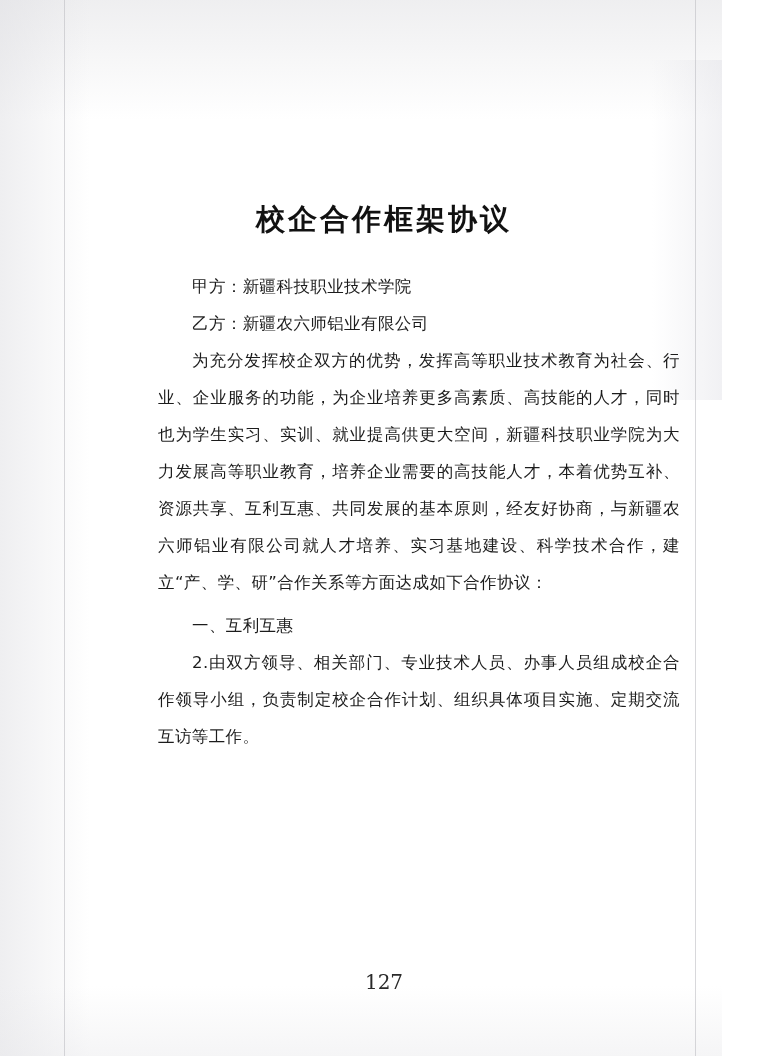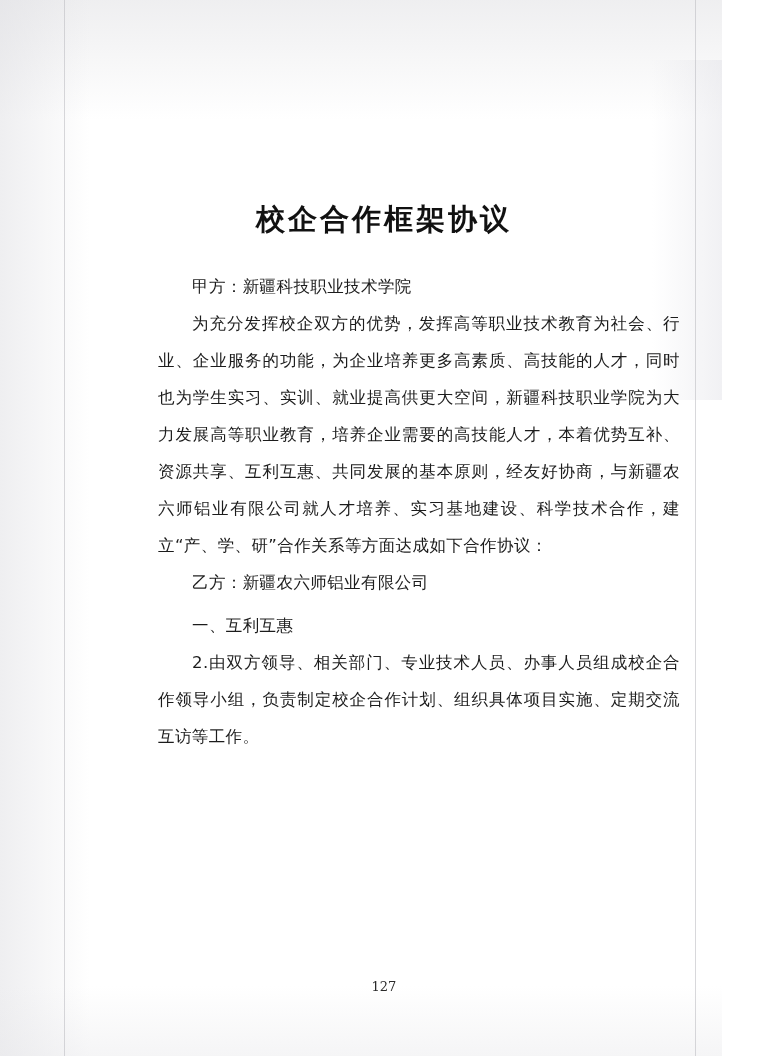--- a/index.html
+++ b/index.html
@@ -99,21 +99,21 @@
   }
 
   .spacer-sm { height: 6px; }
 
   .page-number {
     position: absolute;
     bottom: 62px;
     left: 0;
     width: 768px;
     text-align: center;
-    font-size: 13px;
+    font-size: 20px;
     color: #2a2a2a;
     font-family: "DejaVu Serif", "Liberation Serif", serif;
   }
 </style>
 </head>
 <body>
 
 <div class="page">
 
   <div class="scan-shade-top"></div>
@@ -122,23 +122,23 @@
   <div class="scan-shade-bottom"></div>
   <div class="scan-edge-line" style="left:64px;"></div>
   <div class="scan-edge-line" style="right:26px;"></div>
 
   <div class="doc-title">校企合作框架协议</div>
 
   <div class="body-block">
 
     <p class="para indent-half">甲方：新疆科技职业技术学院</p>
 
+    <p class="para indent-half">乙方：新疆农六师铝业有限公司</p>
+
     <p class="para indent-1">为充分发挥校企双方的优势，发挥高等职业技术教育为社会、行业、企业服务的功能，为企业培养更多高素质、高技能的人才，同时也为学生实习、实训、就业提高供更大空间，新疆科技职业学院为大力发展高等职业教育，培养企业需要的高技能人才，本着优势互补、资源共享、互利互惠、共同发展的基本原则，经友好协商，与新疆农六师铝业有限公司就人才培养、实习基地建设、科学技术合作，建立“产、学、研”合作关系等方面达成如下合作协议：</p>
-
-    <p class="para indent-half">乙方：新疆农六师铝业有限公司</p>
 
     <div class="spacer-sm"></div>
 
     <p class="para indent-1">一、互利互惠</p>
 
 
     <p class="para indent-1">2.由双方领导、相关部门、专业技术人员、办事人员组成校企合作领导小组，负责制定校企合作计划、组织具体项目实施、定期交流互访等工作。</p>
 
   </div>
 

